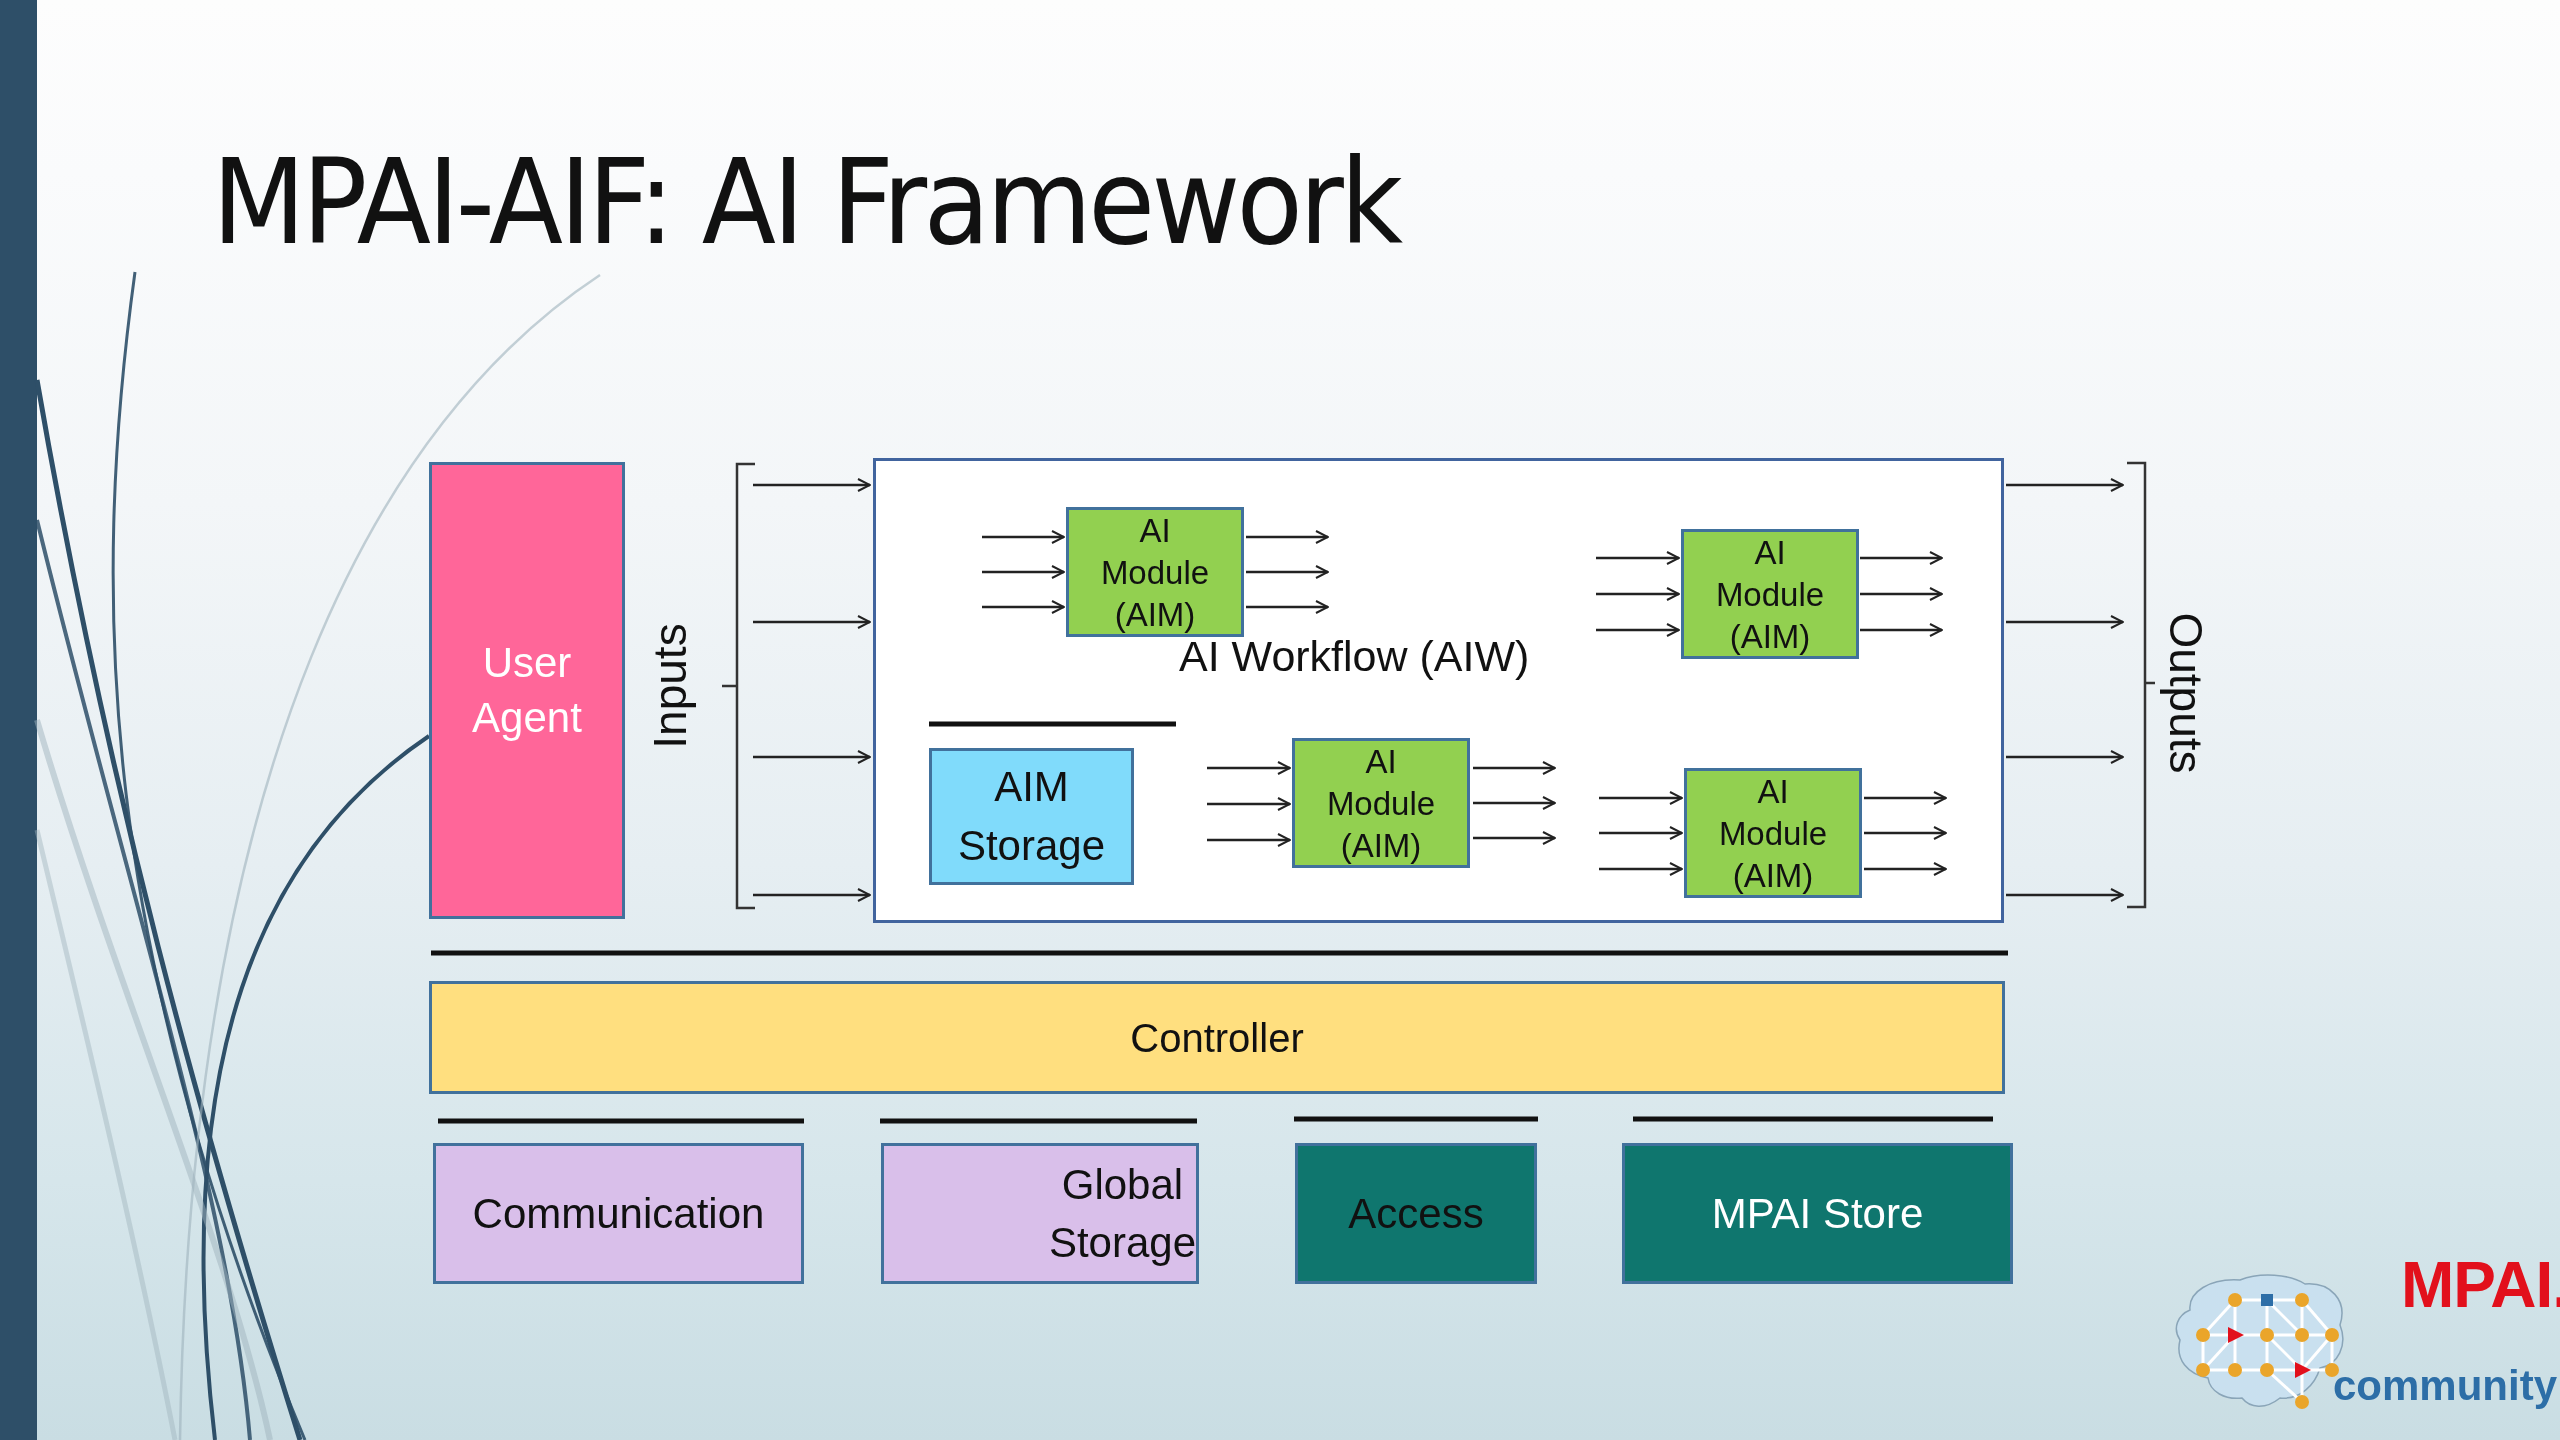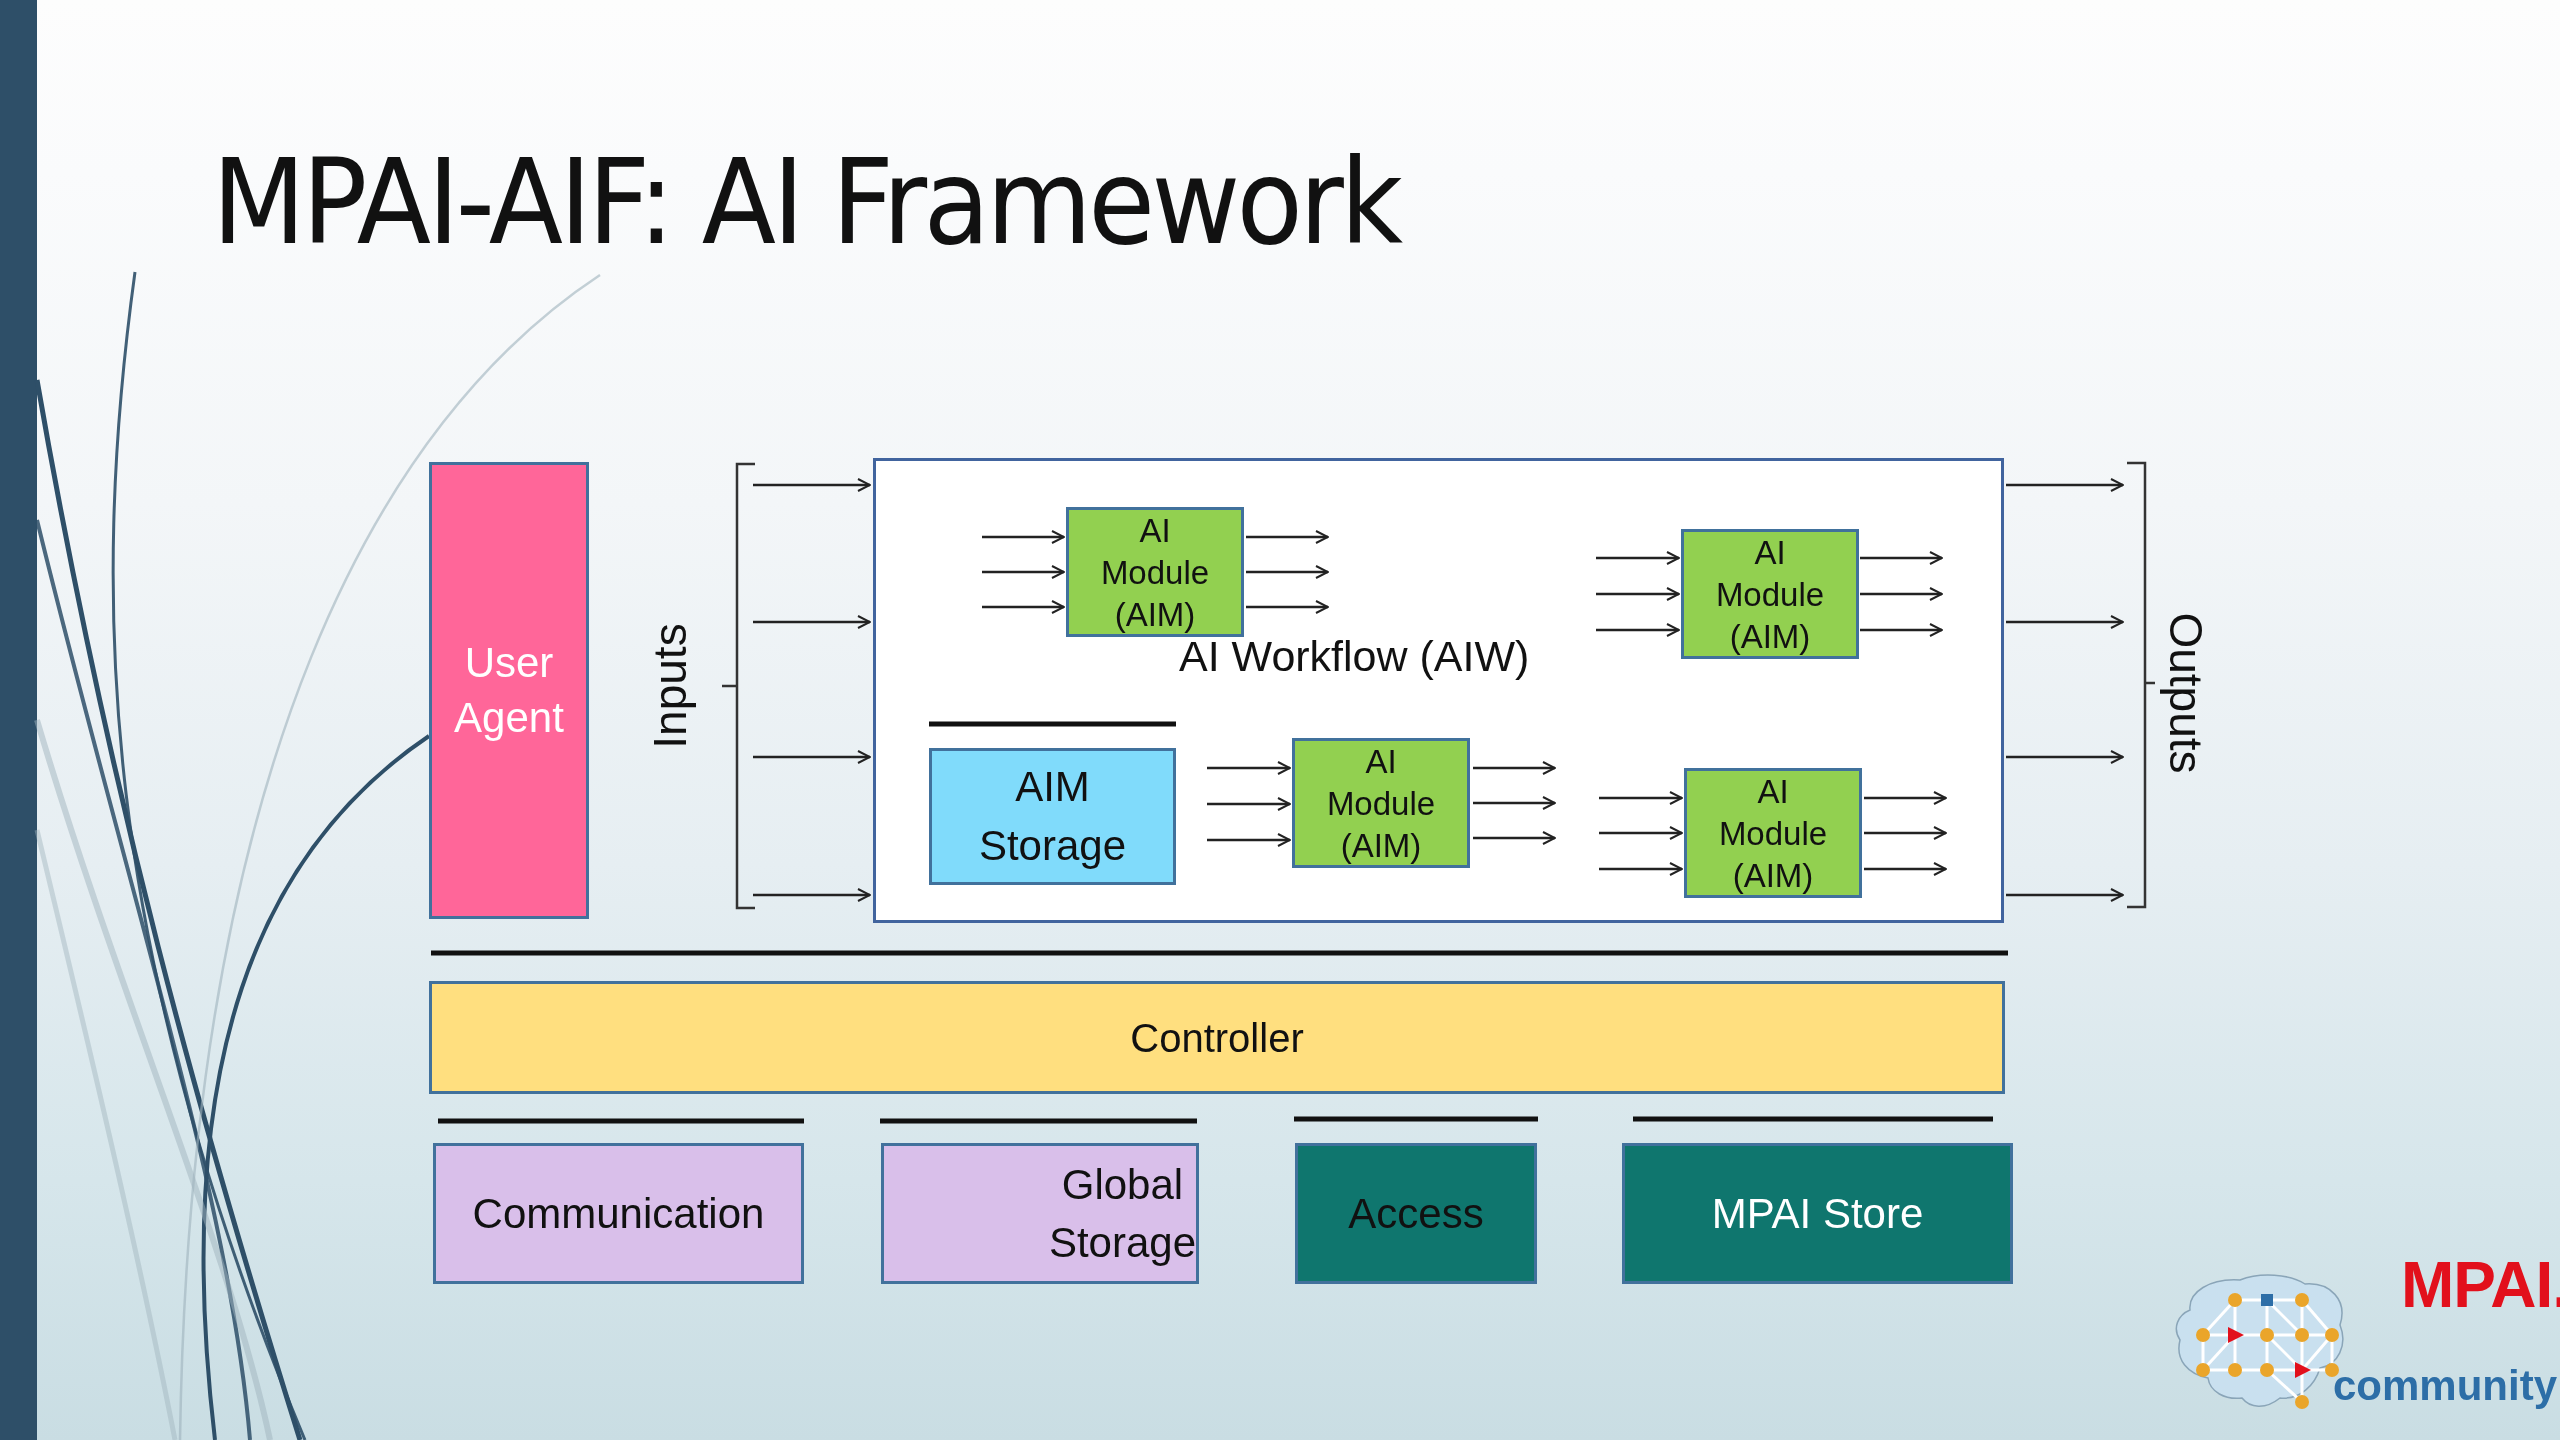--- a/index.html
+++ b/index.html
@@ -15,28 +15,28 @@
     left: 212px; top: 138px; font-size: 118px; font-weight: normal; color: #111;
     font-family: "DejaVu Sans", sans-serif; letter-spacing: -4px; white-space: nowrap;
     transform: scaleX(0.92); transform-origin: left top; line-height: 1.1;
   }
   .box {
     position: absolute; box-sizing: border-box; border: 3px solid #41719c;
     display: flex; align-items: center; justify-content: center; text-align: center;
     font-family: "Liberation Sans", sans-serif; color: #111; line-height: 1.3;
   }
   .box span { display: block; }
-  #user-agent { left: 429px; top: 462px; width: 160px; height: 457px; background: #ff6699; color: #fff; font-size: 42px; }
+  #user-agent { left: 429px; top: 462px; width: 196px; height: 457px; background: #ff6699; color: #fff; font-size: 42px; }
   #workflow { left: 873px; top: 458px; width: 1131px; height: 465px; background: #fff; border-color: #41649e; }
   .aim { background: #92d050; font-size: 33px; line-height: 1.28; width: 178px; height: 130px; padding-top: 2px; }
   #aim-1 { left: 1066px; top: 507px; }
   #aim-2 { left: 1681px; top: 529px; }
   #aim-3 { left: 1292px; top: 738px; }
   #aim-4 { left: 1684px; top: 768px; }
-  #aim-storage { left: 929px; top: 748px; width: 247px; height: 137px; background: #80dbfb; font-size: 42px; line-height: 1.4; }
+  #aim-storage { left: 929px; top: 748px; width: 205px; height: 137px; background: #80dbfb; font-size: 42px; line-height: 1.4; }
   #aiw-label { left: 1179px; top: 632px; font-size: 43px; color: #111; white-space: nowrap; }
   #controller { left: 429px; top: 981px; width: 1576px; height: 113px; background: #ffdf7f; font-size: 40px; }
   .bottom { top: 1143px; height: 141px; font-size: 42px; line-height: 1.38; }
   #communication { left: 433px; width: 371px; background: #d9bfea; }
   #global-storage { left: 881px; width: 318px; background: #d9bfea; justify-content: flex-end; }
   #access { left: 1295px; width: 242px; background: #0f766e; }
   #mpai-store { left: 1622px; width: 391px; background: #0f766e; color: #fff; }
   .vtext { position: absolute; font-size: 46px; color: #111; white-space: nowrap; line-height: 1; }
   #inputs-label { left: 670px; top: 686px; transform: translate(-50%, -50%) rotate(-90deg); }
   #outputs-label { left: 2186px; top: 693px; transform: translate(-50%, -50%) rotate(90deg); }

